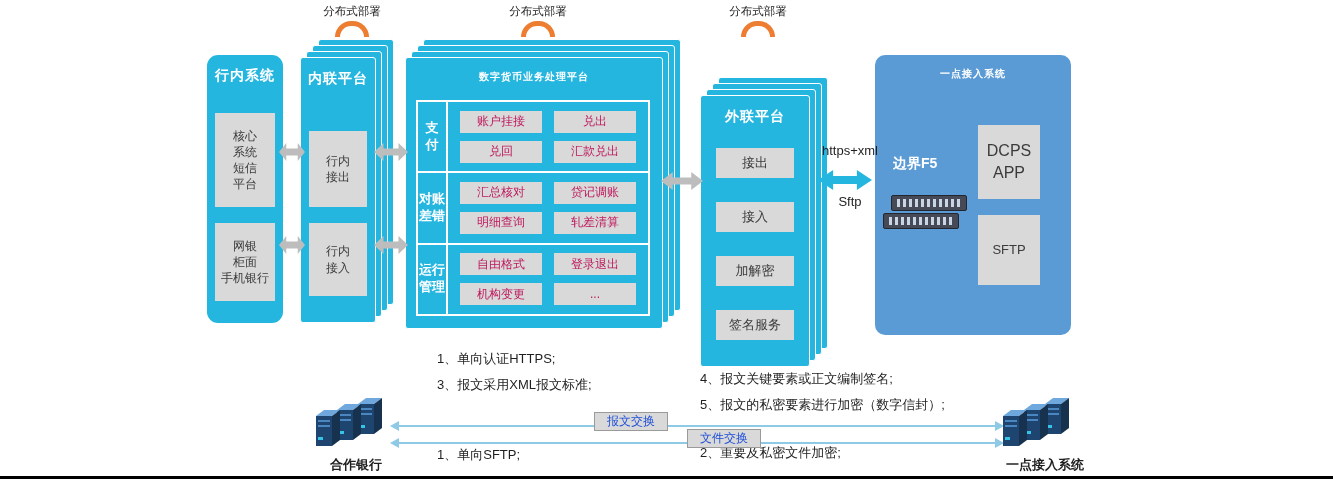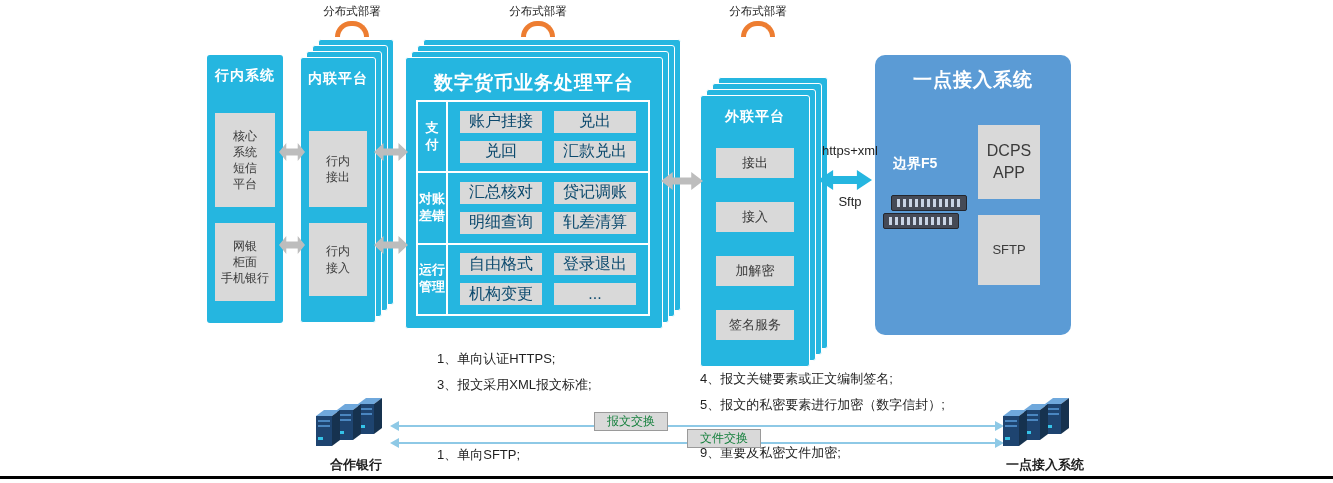--- a/index.html
+++ b/index.html
@@ -10,39 +10,39 @@
     --arrowgray:#bdbdbd;
     --thin:#8ec9e6;
     --ink:#1f1f1f;
   }
   *{margin:0;padding:0;box-sizing:border-box;}
   body{font-family:"Liberation Sans","DejaVu Sans",sans-serif;background:#fff;}
   .stage{position:relative;width:1333px;height:483px;background:#fff;overflow:hidden;padding-left:8px;}
   .pre{white-space:pre-line;}
 
   
-  .panel{position:absolute;background:var(--cyan);border-radius:3px;}
+  .panel{position:absolute;background:var(--cyan);border-radius:11px;}
   .stack{position:absolute;}
   .layer{position:absolute;inset:0;background:var(--cyan);border:1px solid #fff;border-radius:3px;}
   .l1{transform:translate(6px,-6px);}
   .l2{transform:translate(12px,-12px);}
   .l3{transform:translate(18px,-18px);}
   .front{position:absolute;inset:0;background:var(--cyan);border:1px solid #fff;border-radius:3px;}
   .panel-title{position:absolute;top:12px;left:0;right:0;text-align:center;color:#fff;font-weight:bold;font-size:14px;letter-spacing:1px;}
-  .big-title{font-size:19px;}
+  .big-title{font-size:10px;}
 
   .gray-box{position:absolute;background:var(--graybox);color:#3b3b3b;font-size:12px;display:flex;align-items:center;justify-content:center;text-align:center;line-height:1.35;}
 
   
   .dcp-inner{position:absolute;left:10px;right:12px;top:42px;bottom:12px;border:2px solid #fff;display:flex;flex-direction:column;}
   .dcp-section{flex:1;display:flex;border-bottom:2px solid #fff;}
   .dcp-section:last-child{border-bottom:none;}
   .dcp-label{width:30px;border-right:2px solid #fff;display:flex;align-items:center;justify-content:center;color:#fff;font-weight:bold;font-size:13px;text-align:center;line-height:1.3;}
   .dcp-grid{flex:1;display:grid;grid-template-columns:1fr 1fr;gap:8px 12px;padding:8px 12px;align-content:center;}
-  .feat-btn{background:var(--graybox);color:#0c4a6e;font-size:16px;height:22px;display:flex;align-items:center;justify-content:center;}
+  .feat-btn{background:var(--graybox);color:#be185d;font-size:12px;height:22px;display:flex;align-items:center;justify-content:center;}
 
   
   .ext-buttons{position:absolute;top:52px;left:15px;right:15px;display:flex;flex-direction:column;gap:24px;}
   .ext-btn{background:var(--graybox);color:#3b3b3b;font-size:13px;height:30px;display:flex;align-items:center;justify-content:center;}
 
   
   .access{position:absolute;background:var(--blue);border-radius:10px;}
   .f5-label{position:absolute;color:#fff;font-weight:bold;font-size:14px;}
   .f5-device{position:absolute;}
   .f5-unit{position:absolute;width:76px;height:16px;background:#454a56;border:1px solid #23262e;border-radius:2px;}
@@ -60,21 +60,21 @@
   .link-label{position:absolute;font-size:13px;color:var(--ink);text-align:center;}
 
   .thin-arrow{position:absolute;border-top:2px solid var(--thin);height:0;}
   .thin-arrow::before{content:"";position:absolute;left:-2px;top:-6px;width:0;height:0;
     border-top:5px solid transparent;border-bottom:5px solid transparent;border-right:9px solid var(--thin);}
   .thin-arrow::after{content:"";position:absolute;right:-2px;top:-6px;width:0;height:0;
     border-top:5px solid transparent;border-bottom:5px solid transparent;border-left:9px solid var(--thin);}
 
   
   .note{position:absolute;font-size:13px;color:var(--ink);line-height:26px;white-space:nowrap;}
-  .exchange-label{position:absolute;background:var(--graybox);border:1px solid #9a9a9a;color:#15803d;
+  .exchange-label{position:absolute;background:var(--graybox);border:1px solid #9a9a9a;color:#1d4ed8;
     font-size:12px;display:flex;align-items:center;justify-content:center;}
   .entity-label{position:absolute;font-size:13px;font-weight:bold;color:var(--ink);text-align:center;}
   .server-cluster{position:absolute;}
   .bottom-rule{position:absolute;left:0;right:0;top:476px;height:3px;background:#000;}
 </style>
 </head>
 <body>
 
 <div class="stage">
 
@@ -199,21 +199,21 @@
 
   <div class="note" style="left:437px;top:346px;">
     <div>1、单向认证HTTPS;</div>
     <div>3、报文采用XML报文标准;</div>
   </div>
   <div class="note" style="left:700px;top:366px;">
     <div>4、报文关键要素或正文编制签名;</div>
     <div>5、报文的私密要素进行加密（数字信封）;</div>
   </div>
   <div class="note" style="left:437px;top:442px;">1、单向SFTP;</div>
-  <div class="note" style="left:700px;top:440px;">9、重要及私密文件加密;</div>
+  <div class="note" style="left:700px;top:440px;">2、重要及私密文件加密;</div>
 
   <div class="thin-arrow" style="left:392px;top:425px;width:610px;"></div>
   <div class="thin-arrow" style="left:392px;top:442px;width:610px;"></div>
   <div class="exchange-label" style="left:594px;top:412px;width:74px;height:19px;">报文交换</div>
   <div class="exchange-label" style="left:687px;top:429px;width:74px;height:19px;">文件交换</div>
 
   <div class="server-cluster" style="left:316px;top:398px;">
     <svg width="78" height="56" viewBox="0 0 78 56">
       <g transform="translate(42,0)">
         <polygon points="0,6 8,0 24,0 16,6" fill="#6fa8dc"></polygon>

